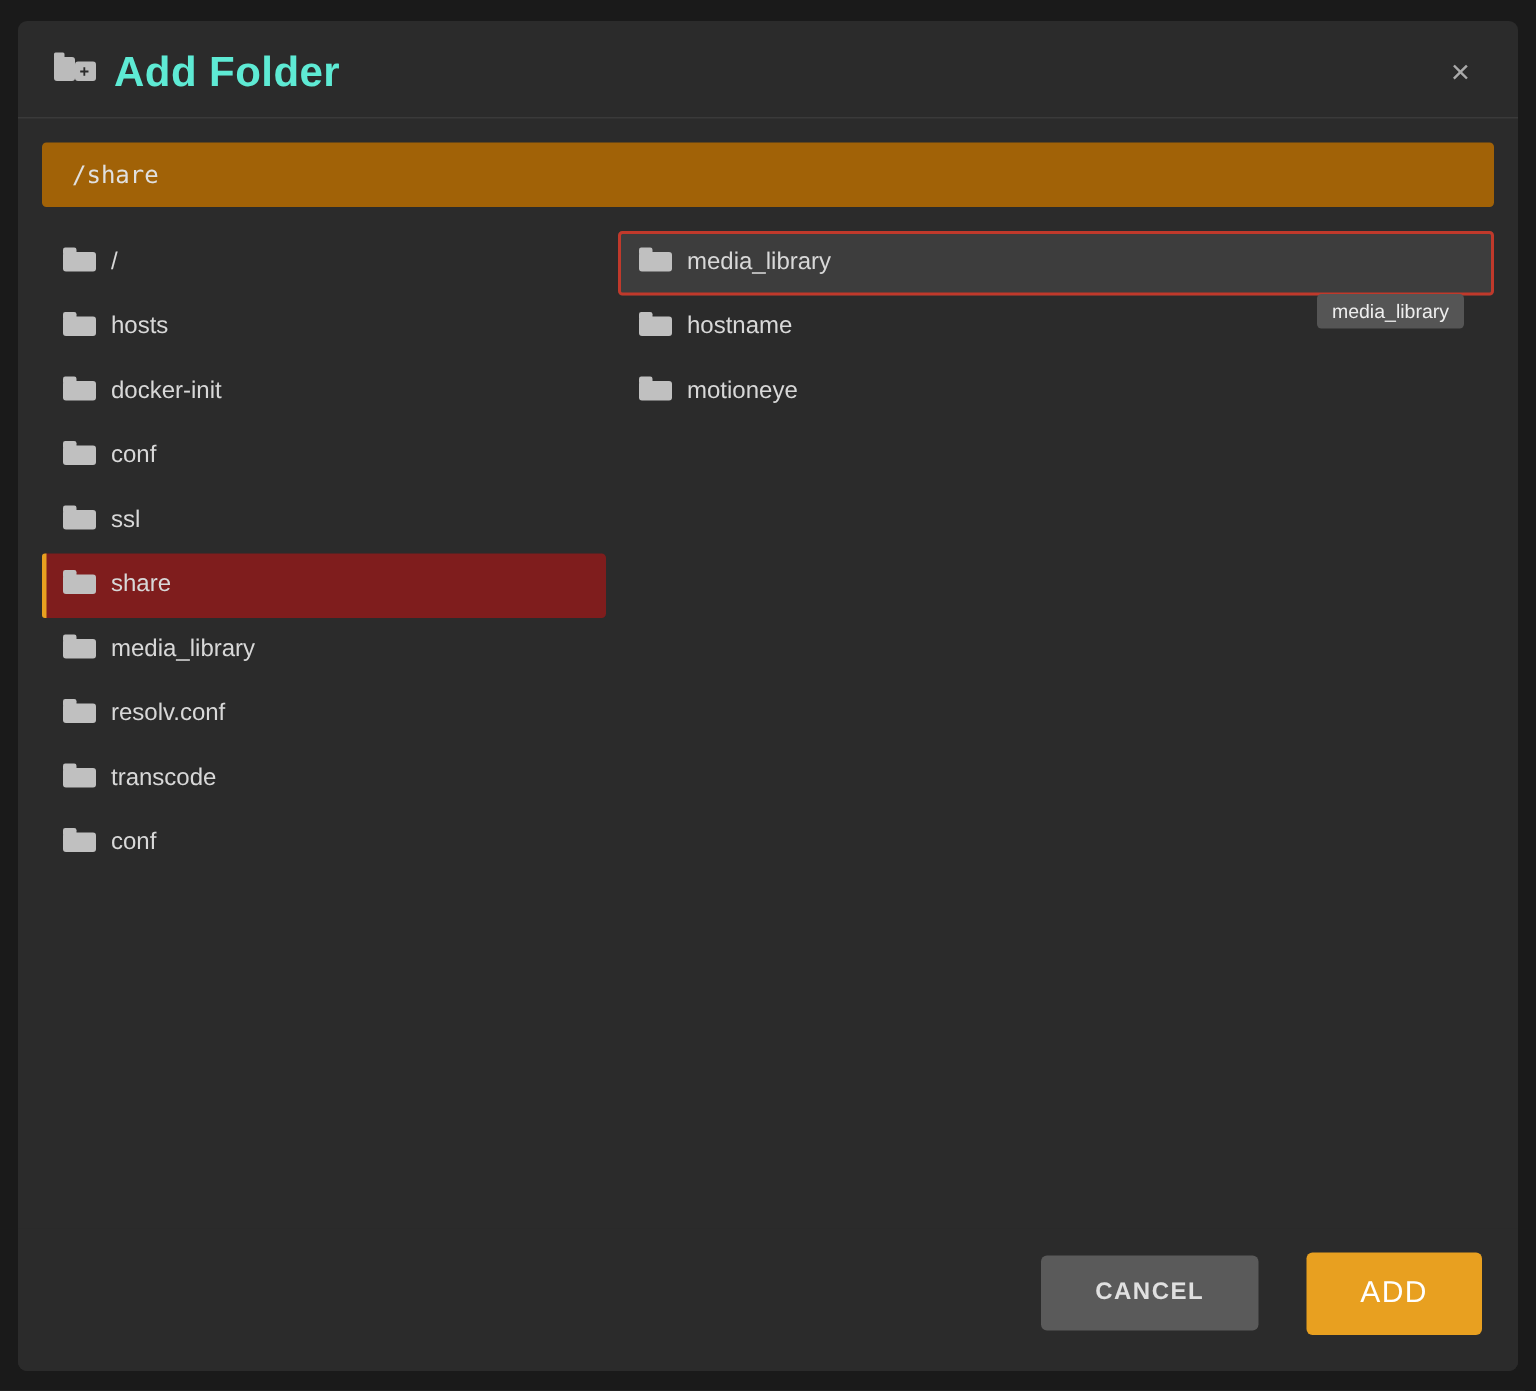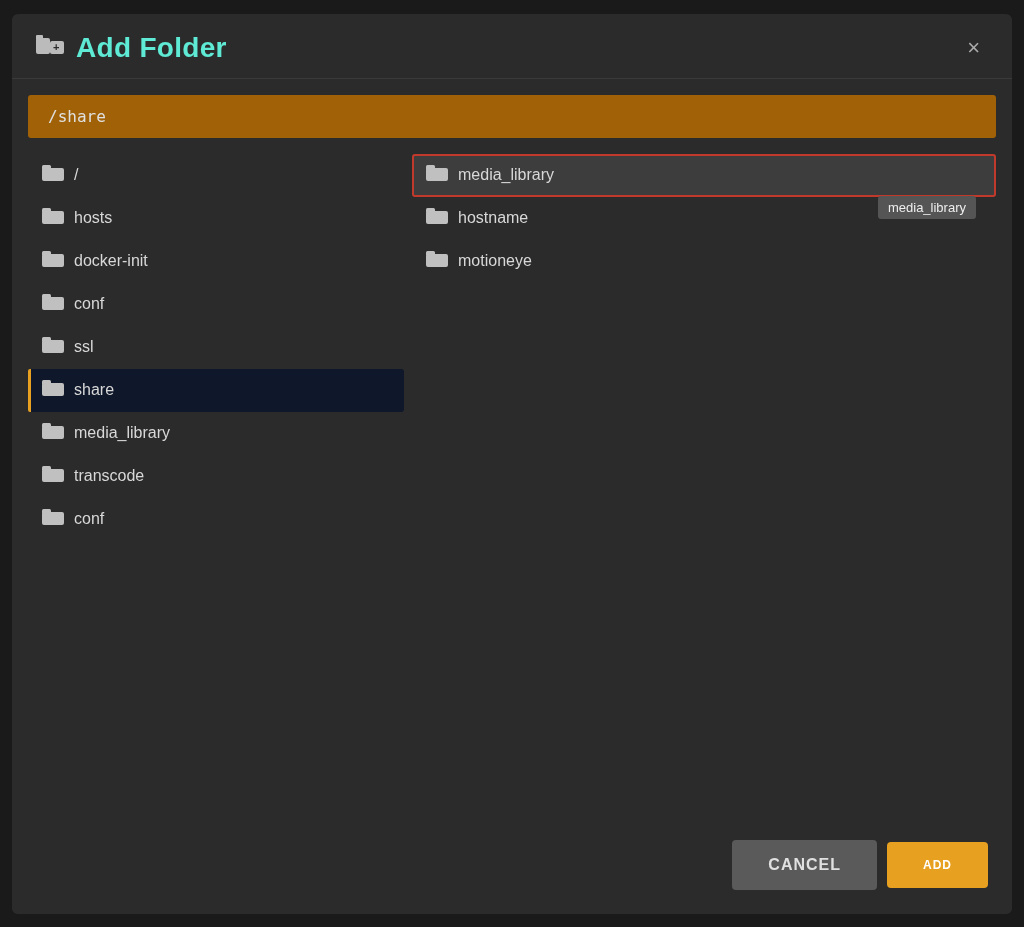--- a/index.html
+++ b/index.html
@@ -86,21 +86,21 @@
       align-items: center;
       gap: 10px;
       padding: 10px 14px;
       cursor: pointer;
       border-radius: 3px;
       color: #d0d0d0;
       font-size: 16px;
       position: relative;
     }
     .folder-item.active-folder {
-      background: #0f172a;
+      background: #7f1d1d;
     }
     .folder-item.active-folder::before {
       content: '';
       position: absolute;
       left: 0;
       top: 0;
       bottom: 0;
       width: 3px;
       background: #e8a020;
       border-radius: 2px 0 0 2px;
@@ -140,21 +140,21 @@
       top: 42px;
       right: 20px;
       pointer-events: none;
       white-space: nowrap;
       z-index: 10;
     }
     .dialog-footer {
       display: flex;
       justify-content: flex-end;
       align-items: center;
-      gap: 10px;
+      gap: 32px;
       padding: 16px 24px 24px 24px;
       background: #2b2b2b;
     }
     .btn-cancel {
       background: #5a5a5a;
       color: #e0e0e0;
       border: none;
       border-radius: 4px;
       padding: 16px 36px;
       font-size: 16px;
@@ -162,22 +162,22 @@
       cursor: pointer;
       letter-spacing: 1px;
       text-transform: uppercase;
     }
     .btn-add {
       background: #e8a020;
       color: #fff;
       border: none;
       border-radius: 4px;
       padding: 16px 36px;
-      font-size: 12px;
-      font-weight: 700;
+      font-size: 20px;
+      font-weight: 400;
       cursor: pointer;
       letter-spacing: 1px;
       text-transform: uppercase;
     }
   </style>
 </head>
 <body>
 
 <div class="dialog">
 
@@ -249,20 +249,27 @@
     <rect x="0" y="4" width="22" height="13" rx="2" fill="#c0c0c0"></rect>
     <rect x="0" y="1" width="9" height="5" rx="1.5" fill="#c0c0c0"></rect>
   </svg></span>
           <span class="folder-name">media_library</span>
         </div>
         <div class="folder-item">
           <span class="folder-icon"><svg width="22" height="18" viewBox="0 0 22 18" fill="none">
     <rect x="0" y="4" width="22" height="13" rx="2" fill="#c0c0c0"></rect>
     <rect x="0" y="1" width="9" height="5" rx="1.5" fill="#c0c0c0"></rect>
   </svg></span>
+          <span class="folder-name">resolv.conf</span>
+        </div>
+        <div class="folder-item">
+          <span class="folder-icon"><svg width="22" height="18" viewBox="0 0 22 18" fill="none">
+    <rect x="0" y="4" width="22" height="13" rx="2" fill="#c0c0c0"></rect>
+    <rect x="0" y="1" width="9" height="5" rx="1.5" fill="#c0c0c0"></rect>
+  </svg></span>
           <span class="folder-name">transcode</span>
         </div>
         <div class="folder-item">
           <span class="folder-icon"><svg width="22" height="18" viewBox="0 0 22 18" fill="none">
     <rect x="0" y="4" width="22" height="13" rx="2" fill="#c0c0c0"></rect>
     <rect x="0" y="1" width="9" height="5" rx="1.5" fill="#c0c0c0"></rect>
   </svg></span>
           <span class="folder-name">conf</span>
         </div>
       </div>

